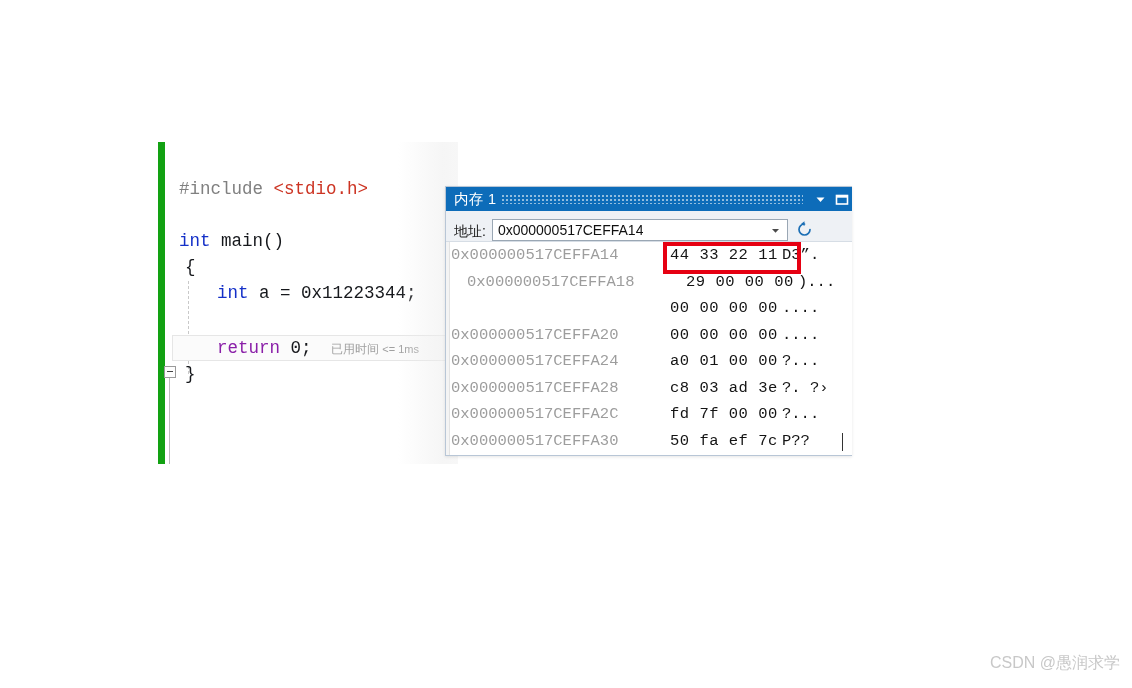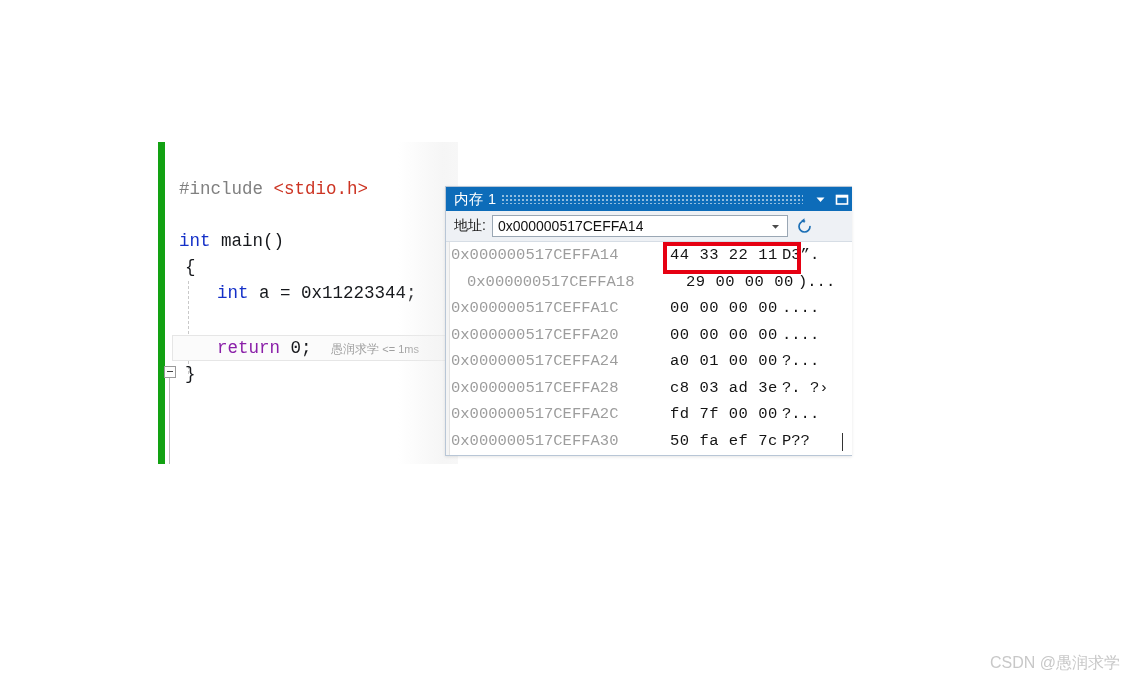--- a/index.html
+++ b/index.html
@@ -180,21 +180,21 @@
   }
   #mem-toolbar {
     position: absolute;
     left: 0; top: 24px;
     width: 407px;
     height: 31px;
     background: #eef1f5;
     border-bottom: 1px solid #d6dde5;
     box-sizing: border-box;
     display: flex;
-    align-items: center;
+    align-items: flex-end;
   }
   #addr-label {
     font-family: "Liberation Sans", sans-serif;
     font-size: 14px;
     color: #1b1b1b;
     margin-left: 8px;
     white-space: nowrap;
   }
   #addr-combo {
     position: relative;
@@ -322,21 +322,21 @@
 
   <div id="collapse-box"></div>
 
   <div id="current-line-box"></div>
 
   <div class="code-area">
     
   <div class="code-line" style="top: 34px; left: 14px;"><span class="tok-pp">#include </span><span class="tok-string">&lt;stdio.h&gt;</span></div><div class="code-line" style="top: 86px; left: 14px;"><span class="tok-kw">int </span><span class="tok-plain">main()</span></div><div class="code-line" style="top: 112px; left: 20px;"><span class="tok-plain">{</span></div><div class="code-line" style="top: 138px; left: 52px;"><span class="tok-kw">int </span><span class="tok-plain">a = 0x11223344;</span></div><div class="code-line" style="top: 193px; left: 52px;"><span class="tok-ctrl">return </span><span class="tok-plain">0;</span></div><div class="code-line" style="top: 219px; left: 20px;"><span class="tok-plain">}</span></div></div>
 
   <div id="elapsed-time">
-    <span>愚润求学</span>
+    <span>已用时间</span>
     <span class="et-small">&lt;= 1ms</span>
   </div>
 
   <div id="editor-fade"></div>
 </div>
 
 <div id="memory-window">
 
   <div id="mem-titlebar" style="background: rgb(13, 108, 185);">
     <span id="mem-title-text">内存 1</span>
@@ -373,21 +373,21 @@
         <path d="M9.5 1.3 L9.5 6.0 L6.2 3.7 Z" fill="#1c6fb5"></path>
       </svg>
     </div>
   </div>
 
   <div id="mem-body">
     <div id="mem-left-gutter"></div>
 
     <div class="mem-row" style="top: 0px; width: 400px;"><span class="mem-addr">0x000000517CEFFA14</span><span class="mem-hex">44 33 22 11</span><span class="mem-ascii">D3”.</span></div>
       <div class="mem-row" style="top: 26.5px; width: 400px; margin-left: 16px;"><span class="mem-addr">0x000000517CEFFA18</span><span class="mem-hex">29 00 00 00</span><span class="mem-ascii">)...</span></div>
-      <div class="mem-row" style="top: 53px; width: 400px;"><span class="mem-addr">0x000000517CEFFA1C</span><span class="mem-hex">00 00 00 00</span><span class="mem-ascii">....</span></div>
+      <div class="mem-row" style="top: 53px; width: 400px;"><span class="mem-hex">00 00 00 00</span><span class="mem-ascii">....</span></div>
       <div class="mem-row" style="top: 79.5px; width: 400px;"><span class="mem-addr">0x000000517CEFFA20</span><span class="mem-hex">00 00 00 00</span><span class="mem-ascii">....</span></div>
       <div class="mem-row" style="top: 106px; width: 400px;"><span class="mem-addr">0x000000517CEFFA24</span><span class="mem-hex">a0 01 00 00</span><span class="mem-ascii">?...</span></div>
       <div class="mem-row" style="top: 132.5px; width: 400px;"><span class="mem-addr">0x000000517CEFFA28</span><span class="mem-hex">c8 03 ad 3e</span><span class="mem-ascii">?. ?›</span></div>
       <div class="mem-row" style="top: 159px; width: 400px;"><span class="mem-addr">0x000000517CEFFA2C</span><span class="mem-hex">fd 7f 00 00</span><span class="mem-ascii">?...</span></div>
       <div class="mem-row" style="top: 185.5px; width: 400px;"><span class="mem-addr">0x000000517CEFFA30</span><span class="mem-hex">50 fa ef 7c</span><span class="mem-ascii">P??</span></div>
       <div id="ascii-caret"></div>
   </div>
 
 </div>
 

